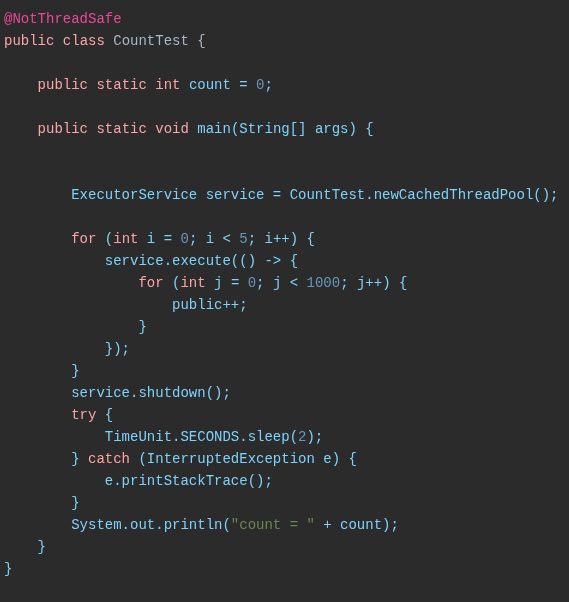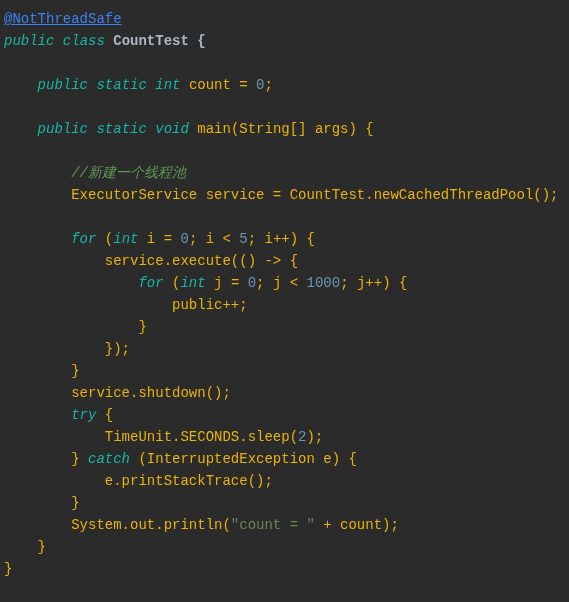--- a/index.html
+++ b/index.html
@@ -15,57 +15,54 @@
       color: #a9b7c6;
       padding: 8px 4px;
       width: 569px;
       height: 602px;
       overflow: hidden;
     }
     .code-line {
       white-space: pre;
     }
     .annotation {
-      color: #3b82f6;
-      text-decoration: underline;
+      color: #ec4899;
     }
     .keyword {
-      color: #14b8a6;
-      font-style: italic;
+      color: #fca5a5;
     }
     .classname {
       color: #a9b7c6;
-      font-weight: bold;
     }
     .number {
       color: #6897bb;
     }
     .comment {
       color: #629755;
       font-style: italic;
     }
     .string {
       color: #6a8759;
     }
     .plain {
-      color: #eab308;
+      color: #7dd3fc;
     }
   </style>
 </head>
 <body>
 
 <div class="code-block">
 <div class="code-line"><span class="annotation">@NotThreadSafe</span></div>
 <div class="code-line"><span class="keyword">public</span> <span class="keyword">class</span><span class="classname"> CountTest {</span></div>
 <div class="code-line"> </div>
 <div class="code-line"><span class="plain">    </span><span class="keyword">public</span> <span class="keyword">static</span> <span class="keyword">int</span><span class="plain"> count = </span><span class="number">0</span><span class="plain">;</span></div>
 <div class="code-line"> </div>
 <div class="code-line"><span class="plain">    </span><span class="keyword">public</span> <span class="keyword">static</span> <span class="keyword">void</span><span class="plain"> main(String[] args) {</span></div>
 <div class="code-line"> </div>
-<div class="code-line"><span class="plain">        </span><span class="comment">//新建一个线程池</span></div>
+<div class="code-line"><span class="plain">        </span></div>
 <div class="code-line"><span class="plain">        ExecutorService service = CountTest.newCachedThreadPool();</span></div>
 <div class="code-line"><span class="plain">        </span></div>
 <div class="code-line"><span class="plain">        </span><span class="keyword">for</span><span class="plain"> (</span><span class="keyword">int</span><span class="plain"> i = </span><span class="number">0</span><span class="plain">; i &lt; </span><span class="number">5</span><span class="plain">; i++) {</span></div>
 <div class="code-line"><span class="plain">            service.execute(() -&gt; {</span></div>
 <div class="code-line"><span class="plain">                </span><span class="keyword">for</span><span class="plain"> (</span><span class="keyword">int</span><span class="plain"> j = </span><span class="number">0</span><span class="plain">; j &lt; </span><span class="number">1000</span><span class="plain">; j++) {</span></div>
 <div class="code-line"><span class="plain">                    public++;</span></div>
 <div class="code-line"><span class="plain">                }</span></div>
 <div class="code-line"><span class="plain">            });</span></div>
 <div class="code-line"><span class="plain">        }</span></div>
 <div class="code-line"><span class="plain">        service.shutdown();</span></div>

